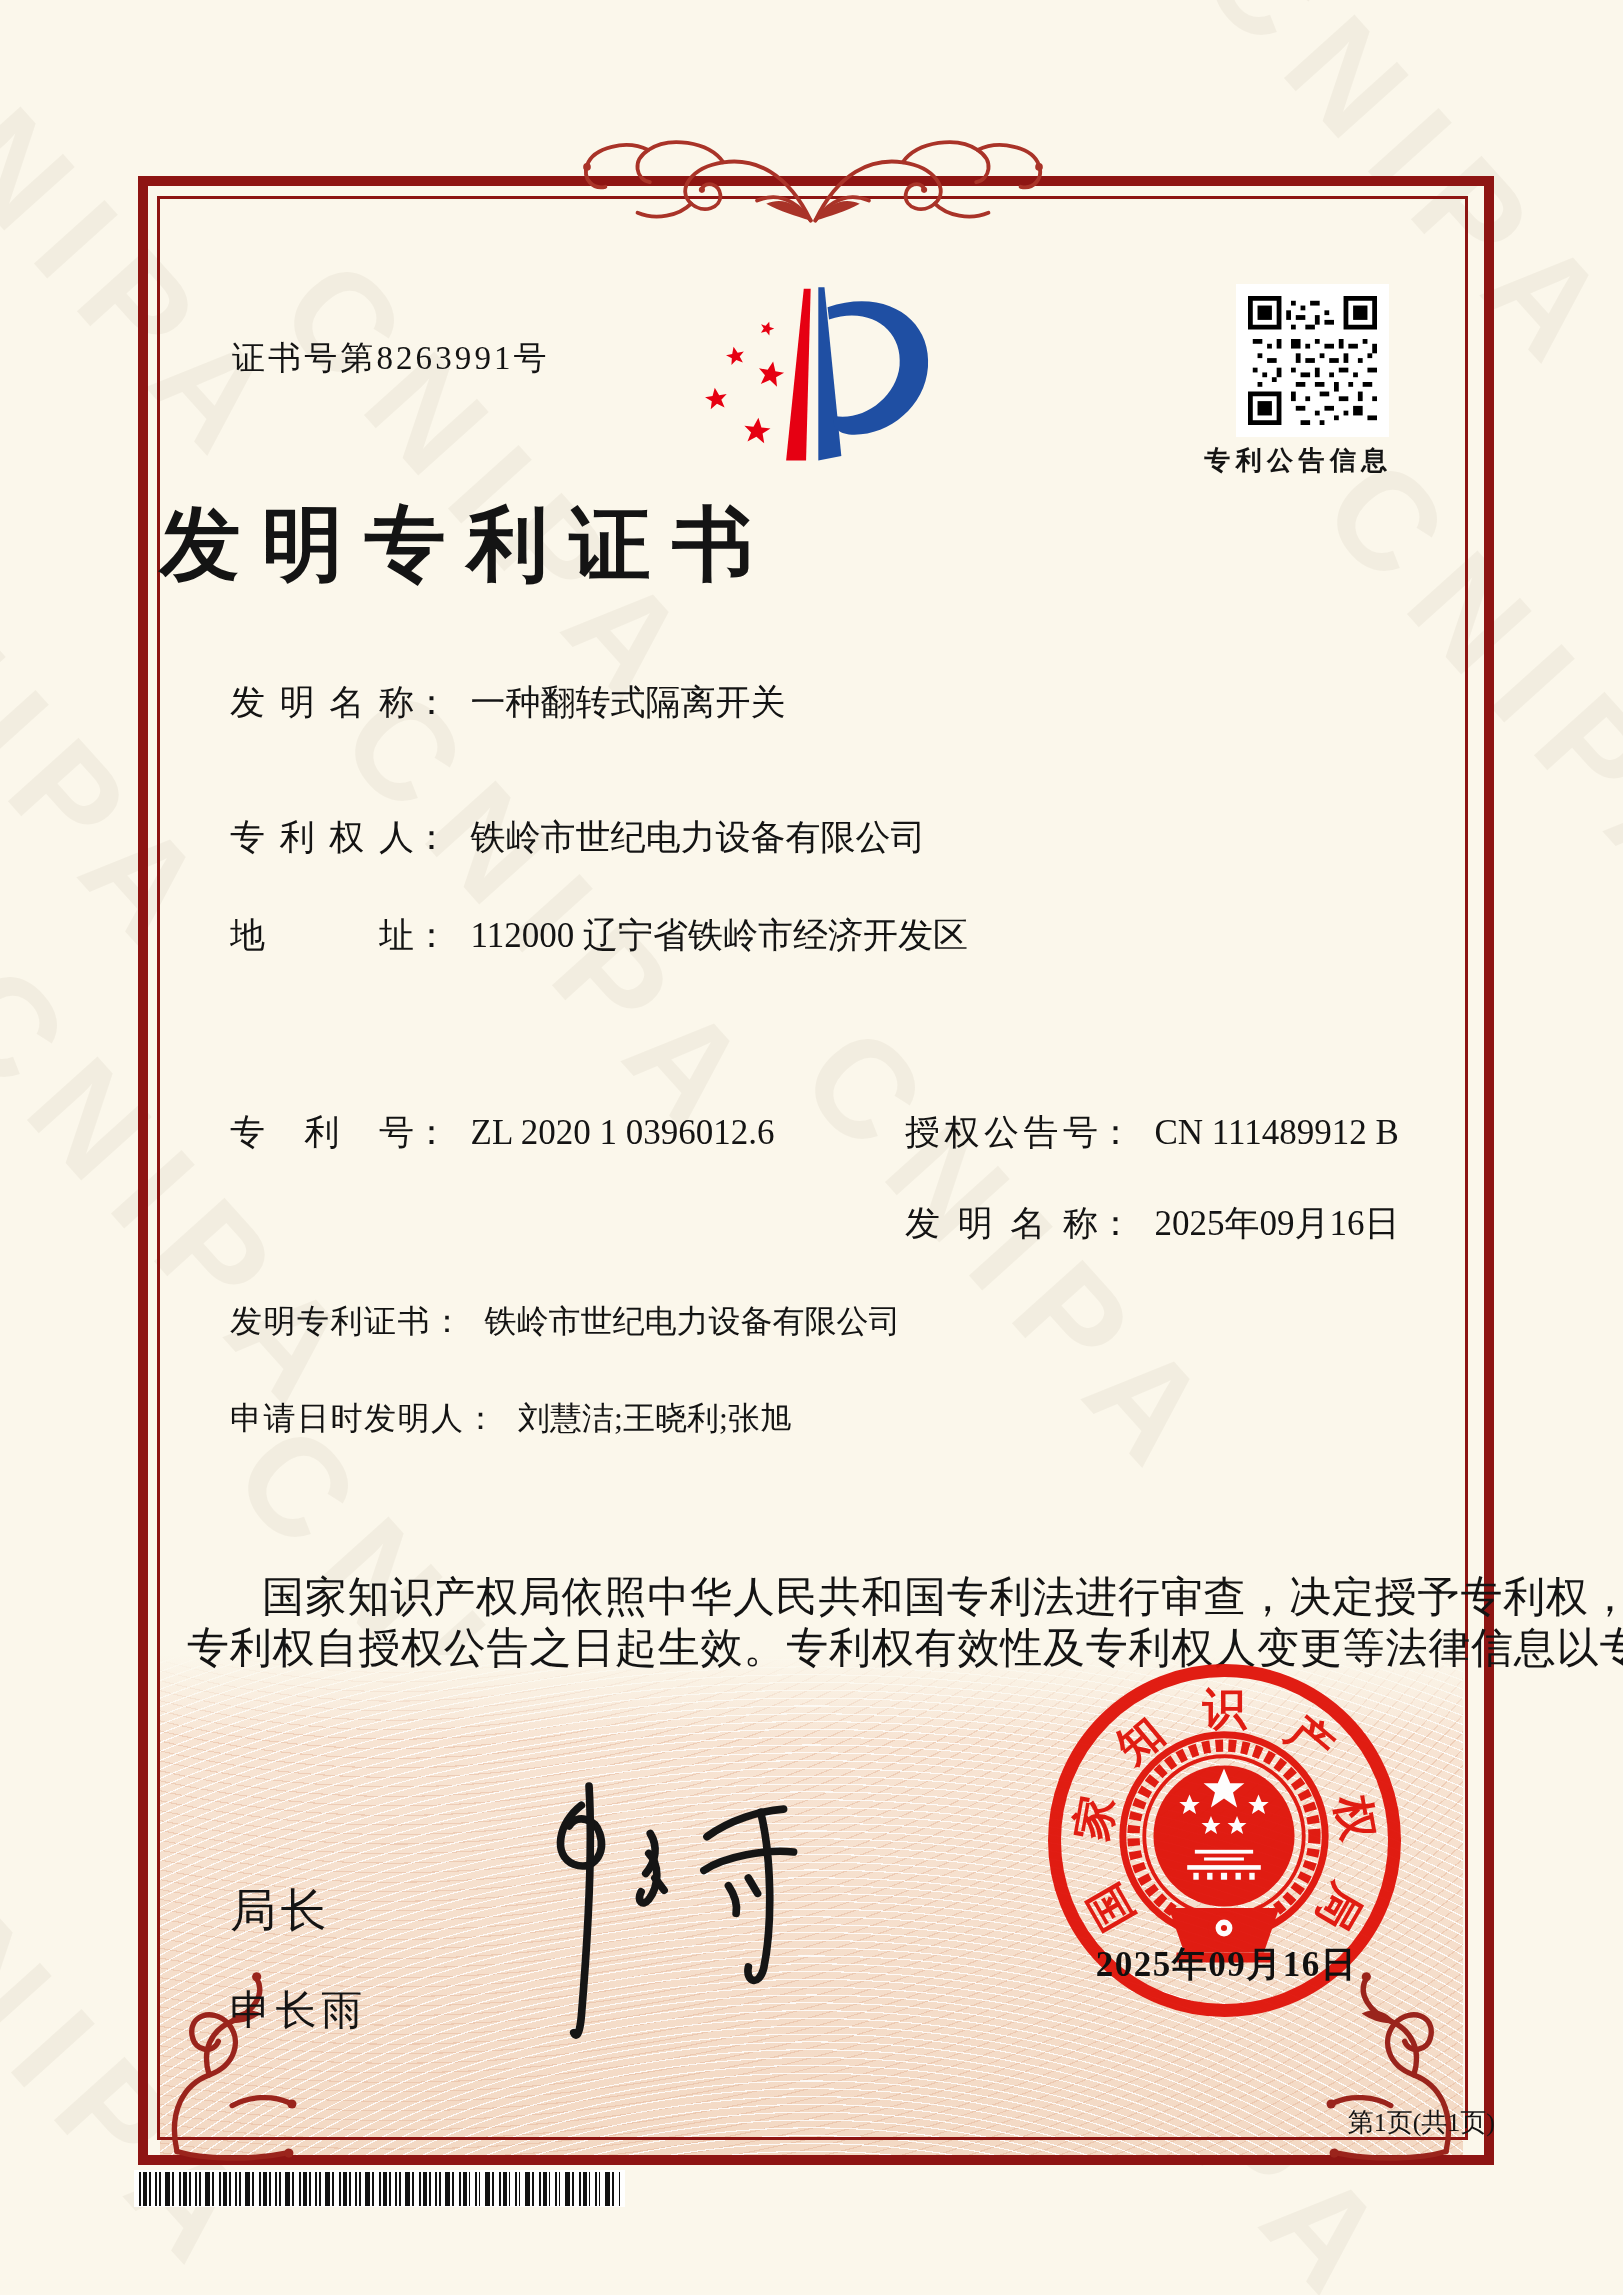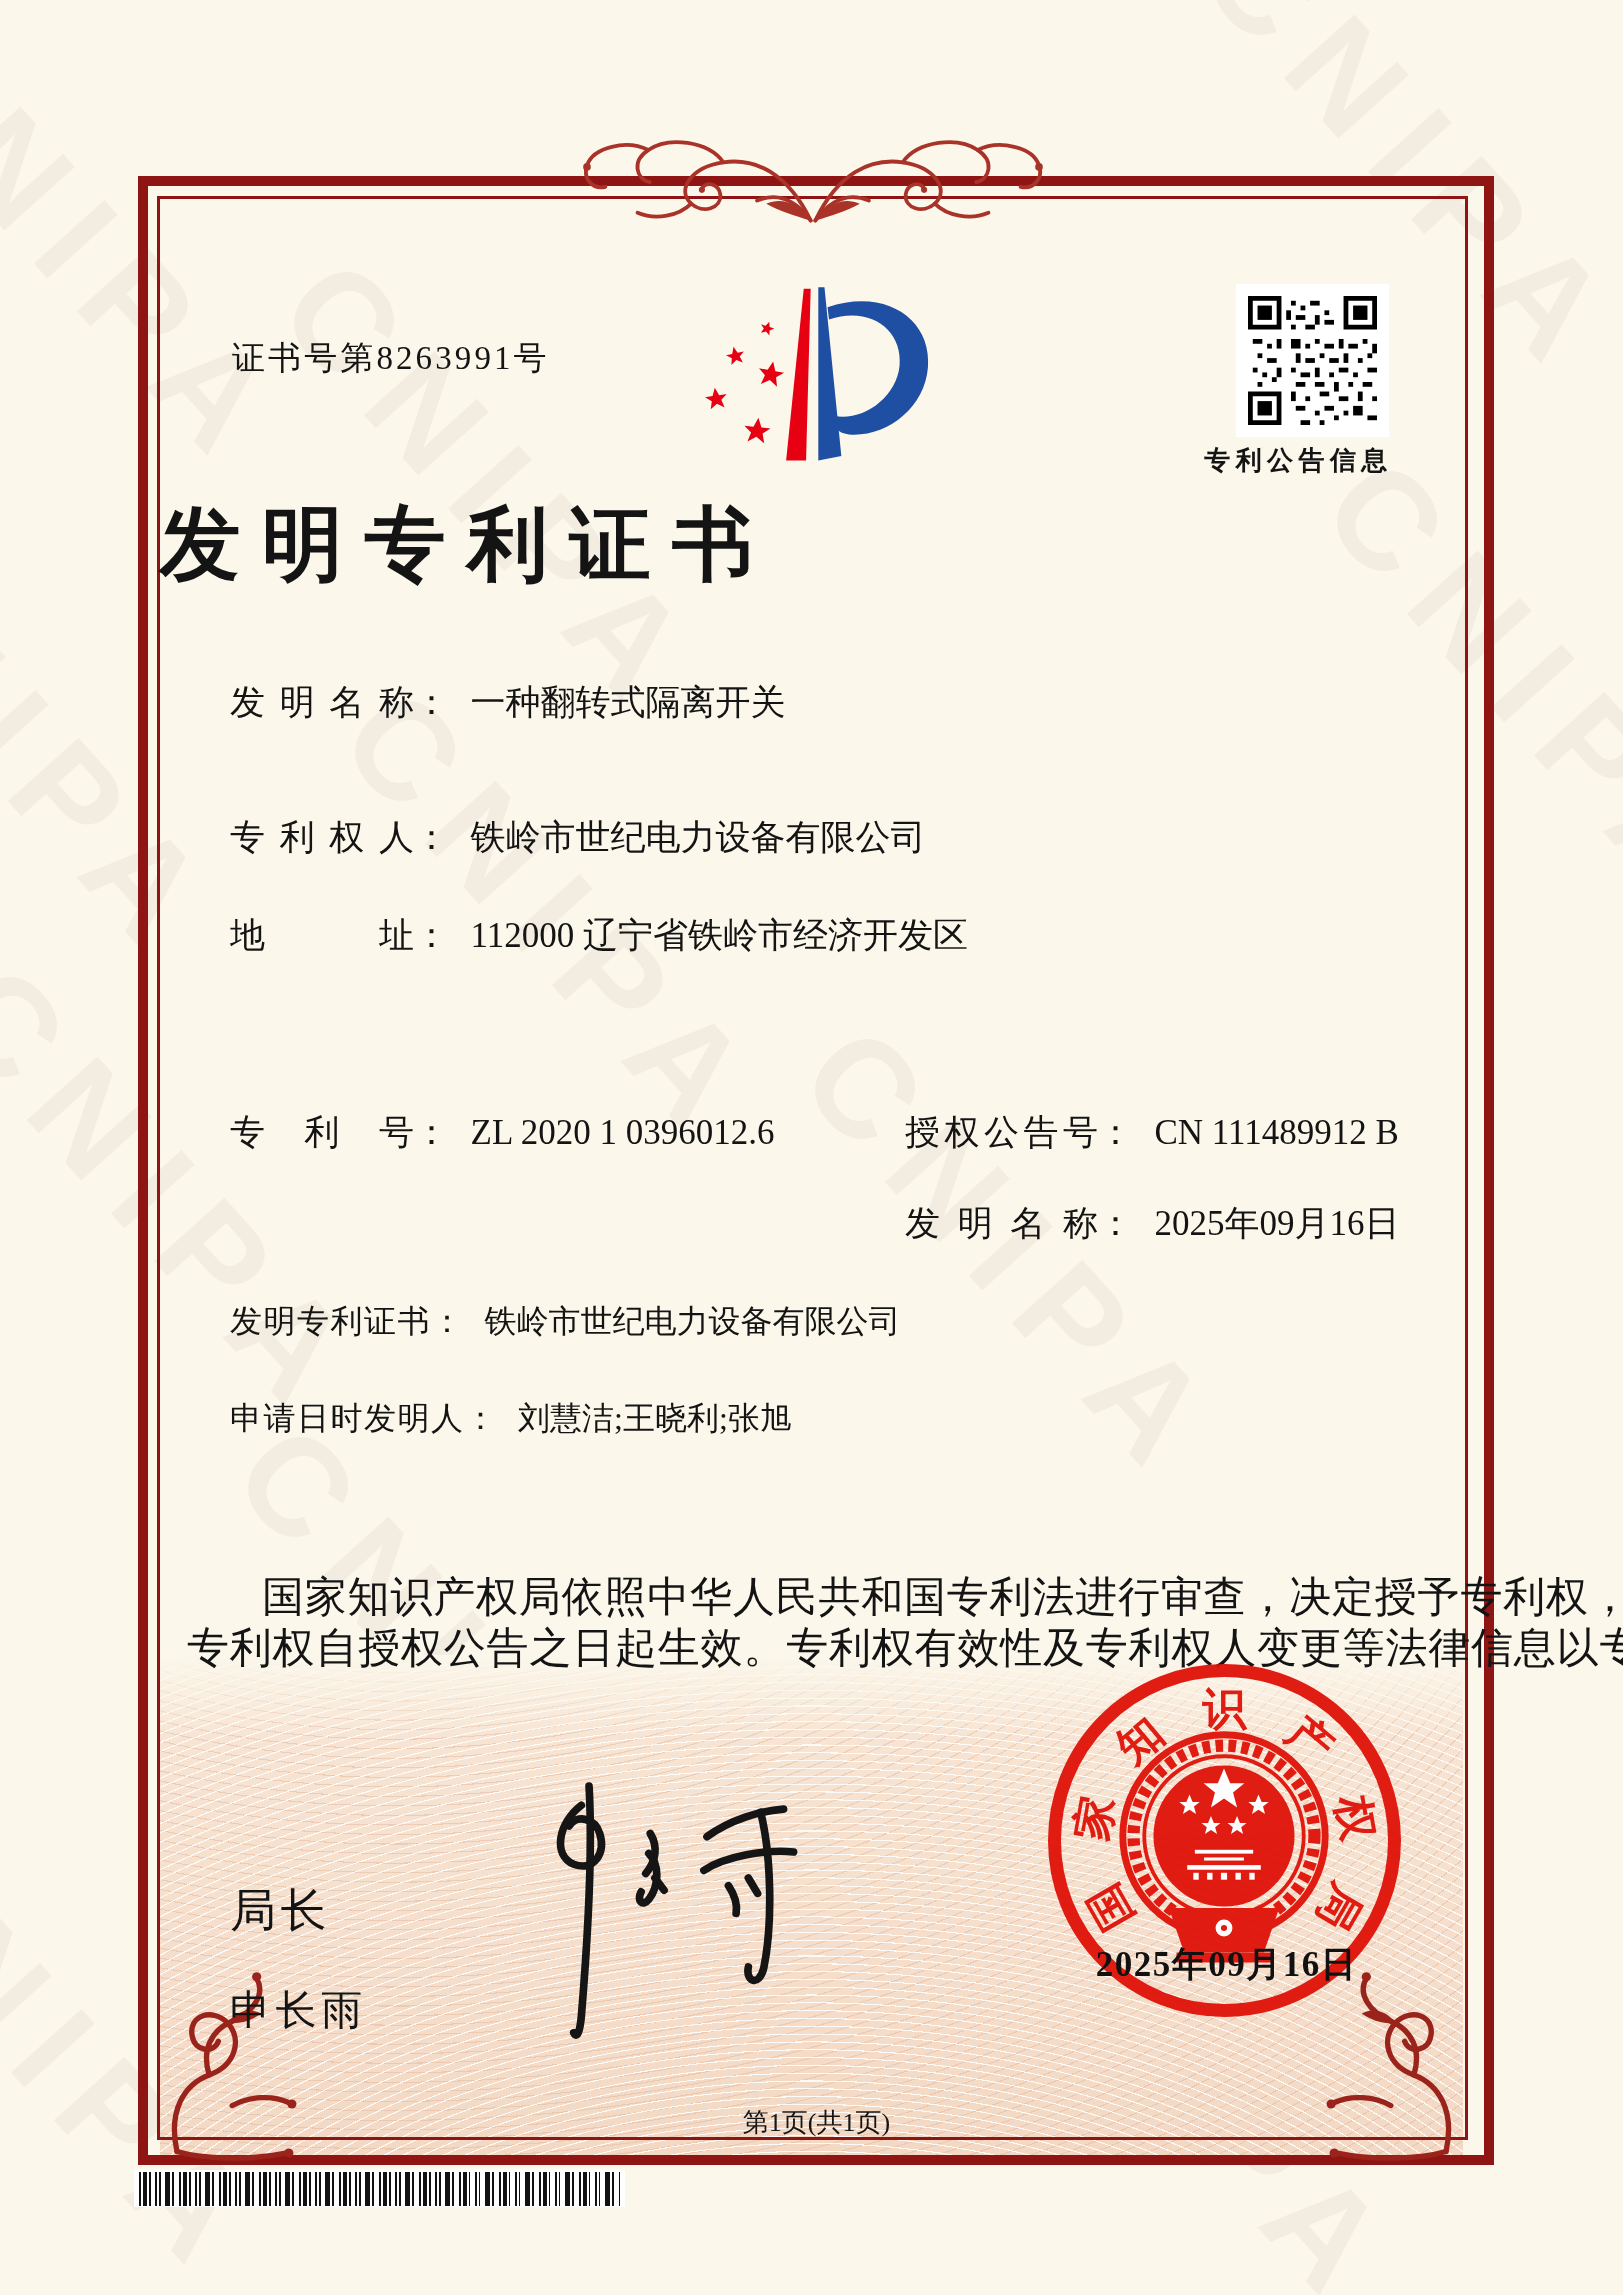--- a/index.html
+++ b/index.html
@@ -61,21 +61,21 @@
   .seal .c1{transform:translate(-50%,-50%) rotate(-80deg)  translateY(-132px);}
   .seal .c2{transform:translate(-50%,-50%) rotate(-40deg)  translateY(-132px);}
   .seal .c3{transform:translate(-50%,-50%) rotate(0deg)    translateY(-132px);}
   .seal .c4{transform:translate(-50%,-50%) rotate(40deg)   translateY(-132px);}
   .seal .c5{transform:translate(-50%,-50%) rotate(80deg)   translateY(-132px);}
   .seal .c6{transform:translate(-50%,-50%) rotate(120deg)  translateY(-132px);}
   .seal-date{position:absolute;left:1058px;top:1941px;width:337px;text-align:center;
              font-size:35px;font-weight:bold;color:#111;letter-spacing:1.5px;}
 
   
-  .page-info{position:absolute;left:138px;top:2105px;width:1357px;text-align:center;font-size:26px;}
+  .page-info{position:absolute;left:138px;top:2105px;width:1357px;text-align:right;font-size:26px;}
   .barcode{position:absolute;left:134px;top:2170px;width:491px;height:37px;background:#fff;}
   .barcode .bars{position:absolute;left:4.6px;top:1.5px;right:4.6px;bottom:1.5px;
     background:repeating-linear-gradient(90deg,
       #111 0 2.3px, transparent 2.3px 3.8px,
       #111 3.8px 8.4px, transparent 8.4px 10px,
       #111 10px 11.5px, transparent 11.5px 16px,
       #111 16px 18.4px, transparent 18.4px 20px,
       #111 20px 21.5px, transparent 21.5px 26px,
       #111 26px 31px, transparent 31px 33px,
       #111 33px 35px, transparent 35px 40px);}

